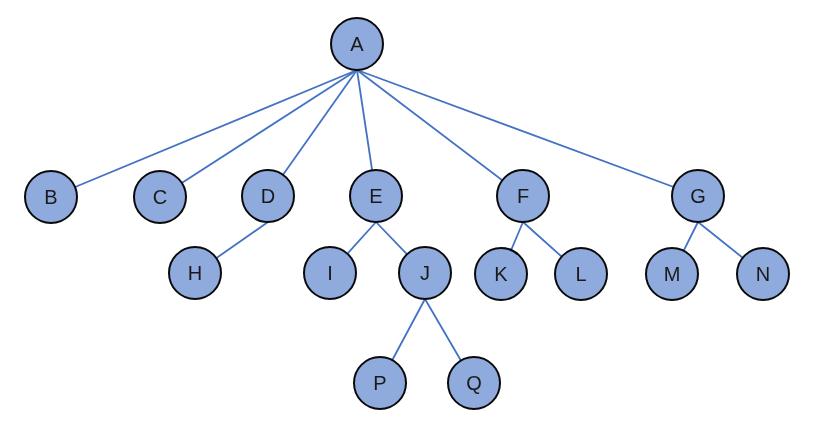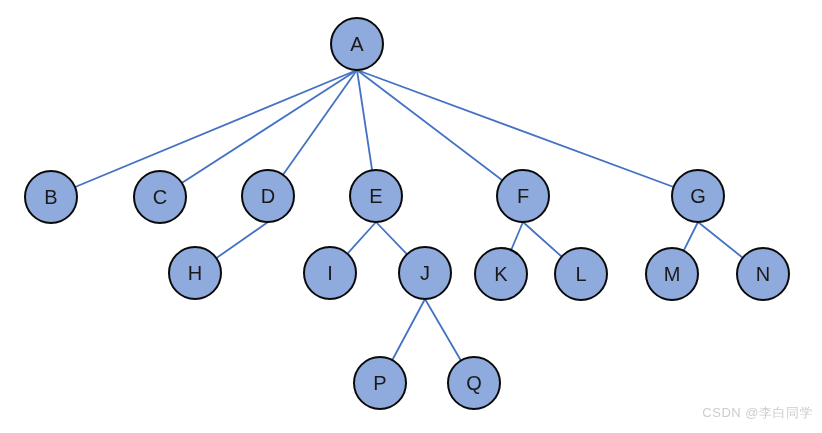--- a/index.html
+++ b/index.html
@@ -122,14 +122,13 @@
       <div class="node" style="left: 736px; top: 247px; background: rgb(143, 170, 220); border-color: rgb(10, 10, 10);">
         <span>N</span>
       </div>
       <div class="node" style="left: 353px; top: 356px; background: rgb(143, 170, 220); border-color: rgb(10, 10, 10);">
         <span>P</span>
       </div>
       <div class="node" style="left: 447px; top: 356px; background: rgb(143, 170, 220); border-color: rgb(10, 10, 10);">
         <span>Q</span>
       </div>
     </div>
-  <div class="watermark" style="color: rgb(205, 205, 205);">CSDN @李白同学</div>
 </div>
 
 </body></html>

